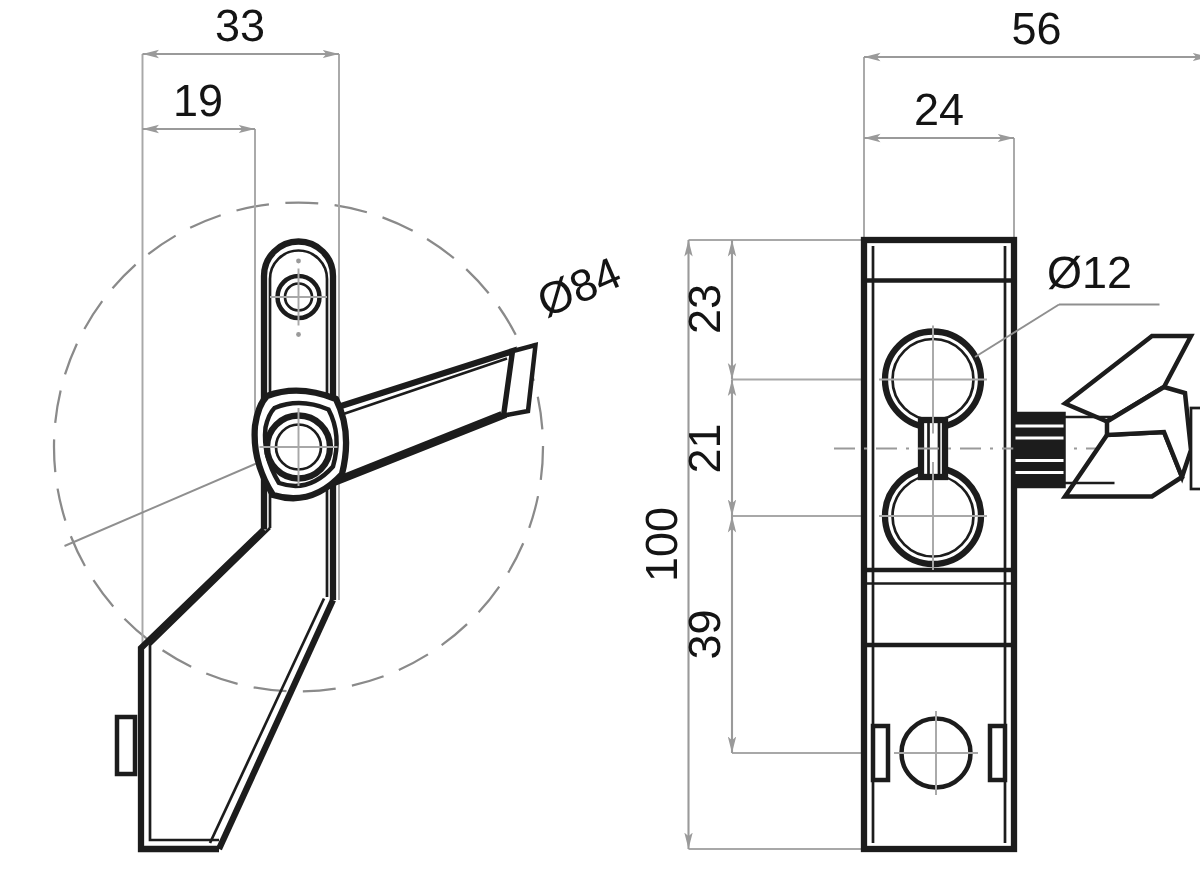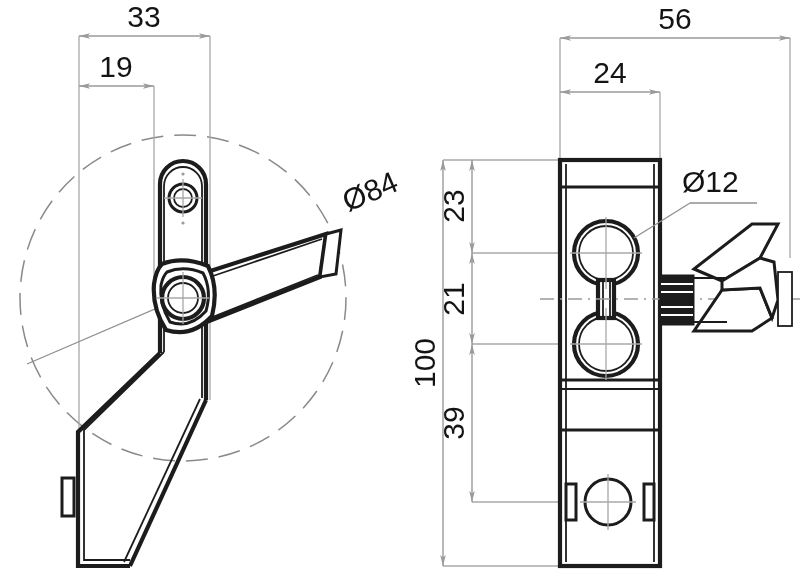--- a/index.html
+++ b/index.html
@@ -1,21 +1,21 @@
 <!DOCTYPE html>
 <html><head>
 <meta charset="utf-8">
 <title>Technical Drawing</title>
 <style>
   html,body{margin:0;padding:0;background:#ffffff;}
   body{
     width:800px;height:581px;overflow:hidden;
     font-family:"Liberation Sans","DejaVu Sans",sans-serif;
   }
-  #sheet{position:relative;width:772px;height:581px;background:#fff;}
+  #sheet{position:relative;width:772px;height:581px;background:#fff;padding-left:16px;}
   svg#drawing{display:block;width:800px;height:581px;}
   .dimtext{
     font-family:"Liberation Sans","DejaVu Sans",sans-serif;
     font-size:30px;
     fill:#141414;
     font-weight:400;
   }
   .dimline{stroke:#9a9a9a;stroke-width:1.4;fill:none;}
   .extline{stroke:#a8a8a8;stroke-width:1.3;fill:none;}
   .centerline{stroke:#a8a8a8;stroke-width:1.3;fill:none;}

